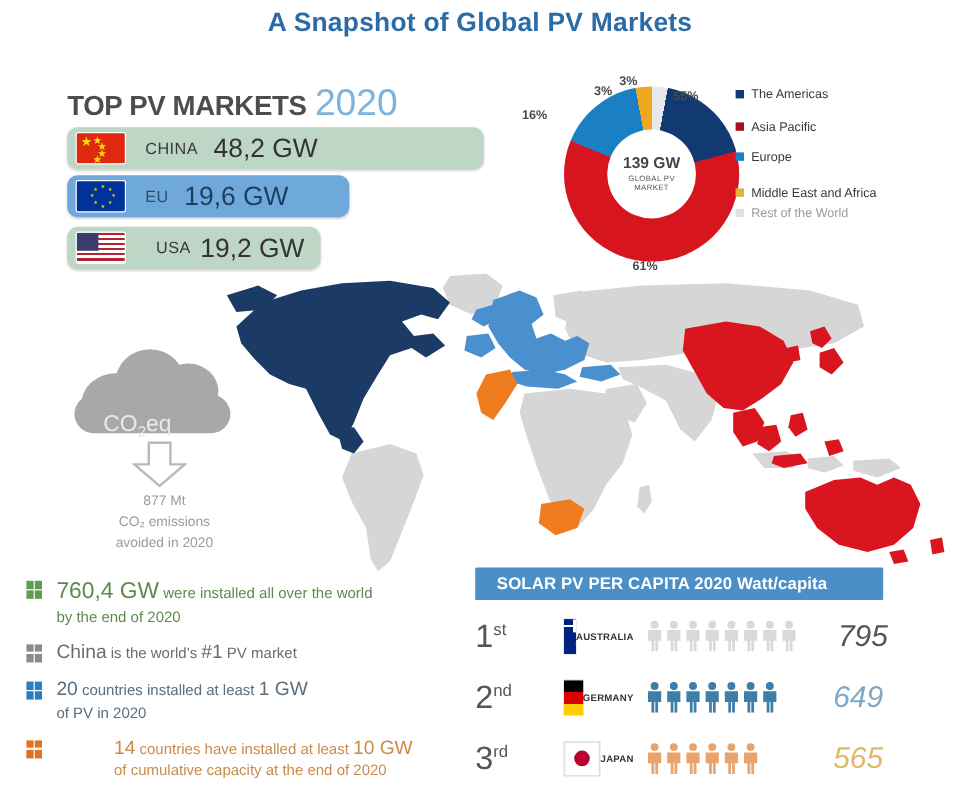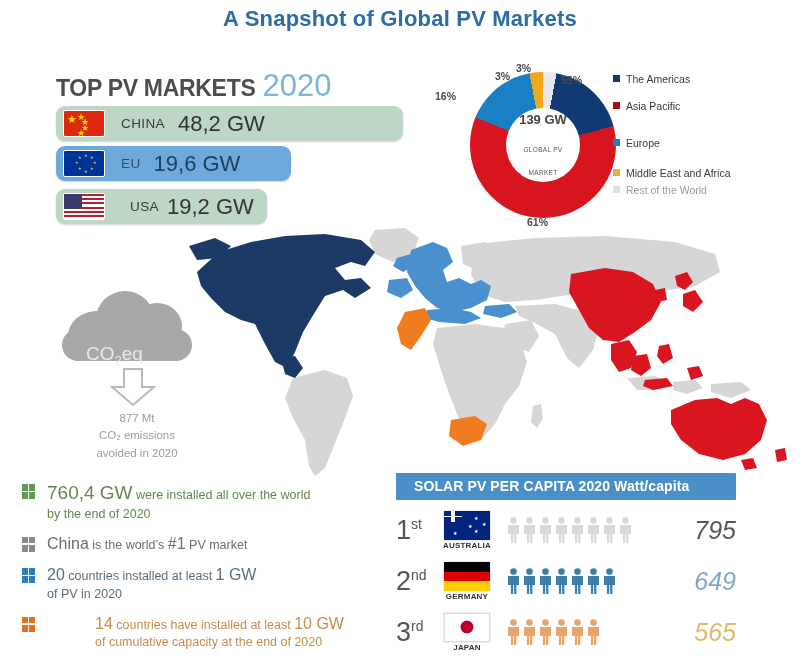--- a/index.html
+++ b/index.html
@@ -72,21 +72,21 @@
   .fl-jp .disc { position: absolute; left: 50%; top: 50%; transform: translate(-50%,-50%);
                  width: 13px; height: 13px; border-radius: 50%; background: #bc002d; }
 
   
   #donut-wrap { position: absolute; left: 470px; top: 72px; width: 146px; height: 146px; }
   #donut { position: absolute; inset: 0; border-radius: 50%; }
   #donut-hole {
     position: absolute; left: 50%; top: 50%; transform: translate(-50%,-50%);
     width: 74px; height: 74px; border-radius: 50%; background: #fff;
     display: flex; flex-direction: column; align-items: center; justify-content: center;
-    text-align: center; line-height: 1.12; gap: 16px;
+    text-align: center; line-height: 1.12;
   }
   #donut-hole .gw { font-size: 13px; color: #444; font-weight: 600; }
   #donut-hole .sub { font-size: 6.5px; color: #555; letter-spacing: .3px; margin-top: 2px; }
 
   .dlab { position: absolute; font-size: 10.5px; color: #4a4a4a; font-weight: 600; }
 
   
   #legend { position: absolute; left: 613px; top: 72px; width: 180px; }
   .lg-item { display: flex; align-items: flex-start; margin-bottom: 13px; }
   .lg-sw { width: 7px; height: 7px; flex: 0 0 7px; margin-top: 3px; margin-right: 6px; }
@@ -121,22 +121,22 @@
   .ftxt .big { font-size: 19px; }
   .ftxt .mid { font-size: 16px; }
 
   
   #pc { position: absolute; left: 396px; top: 473px; width: 340px; }
   #pc-head { background: #4a8fc7; color: #fff; font-size: 14px; font-weight: bold;
              padding: 5px 0 6px 18px; border-radius: 1px; letter-spacing: .1px; }
   .pc-row { display: flex; align-items: center; margin-top: 9px; height: 42px; }
   .pc-rank { font-size: 27px; color: #555; width: 42px; flex: 0 0 42px; }
   .pc-rank sup { font-size: 14px; }
-  .pc-flagbox { width: 58px; flex: 0 0 58px; display: flex; flex-direction: column;
-                align-items: center; }
+  .pc-flagbox { width: 58px; flex: 0 0 58px; display: flex; flex-direction: row;
+                align-items: center; margin-left: 32px; }
   .pc-flagbox .fw { width: 46px; height: 29px; position: relative; overflow: hidden;
                     box-shadow: 0 0 1px rgba(0,0,0,.4); }
   .pc-flagbox .cl { font-size: 8px; color: #333; font-weight: bold; margin-top: 1px;
                     letter-spacing: .2px; }
   .pc-people { flex: 1 1 auto; display: flex; align-items: center; padding-left: 10px; }
   .pc-people svg { margin-right: 1px; }
   .pc-val { width: 74px; flex: 0 0 74px; text-align: right; font-size: 25px; font-style: italic; }
 </style>
 </head>
 <body>
@@ -196,21 +196,21 @@
   <div class="dlab" id="dl-mea" style="left:495px;top:70px;">3%</div>
   <div class="dlab" id="dl-am" style="left:561px;top:74px;">55%</div>
   <div class="dlab" id="dl-eu" style="left:435px;top:90px;">16%</div>
   <div class="dlab" id="dl-ap" style="left:527px;top:216px;">61%</div>
 
   <div id="legend">
     <div class="lg-item">
       <span class="lg-sw" style="background:#123a72"></span>
       <span class="lg-tx">The Americas</span>
     </div>
-    <div class="lg-item" style="margin-bottom:23px">
+    <div class="lg-item" style="margin-bottom:11px">
       <span class="lg-sw" style="background:#a3121c"></span>
       <span class="lg-tx">Asia Pacific</span>
     </div>
     <div class="lg-item" style="margin-bottom:15px">
       <span class="lg-sw" style="background:#1b7fc4"></span>
       <span class="lg-tx">Europe</span>
     </div>
     <div class="lg-item" style="margin-bottom:3px">
       <span class="lg-sw" style="background:#e3b13c"></span>
       <span class="lg-tx">Middle East and Africa</span>

